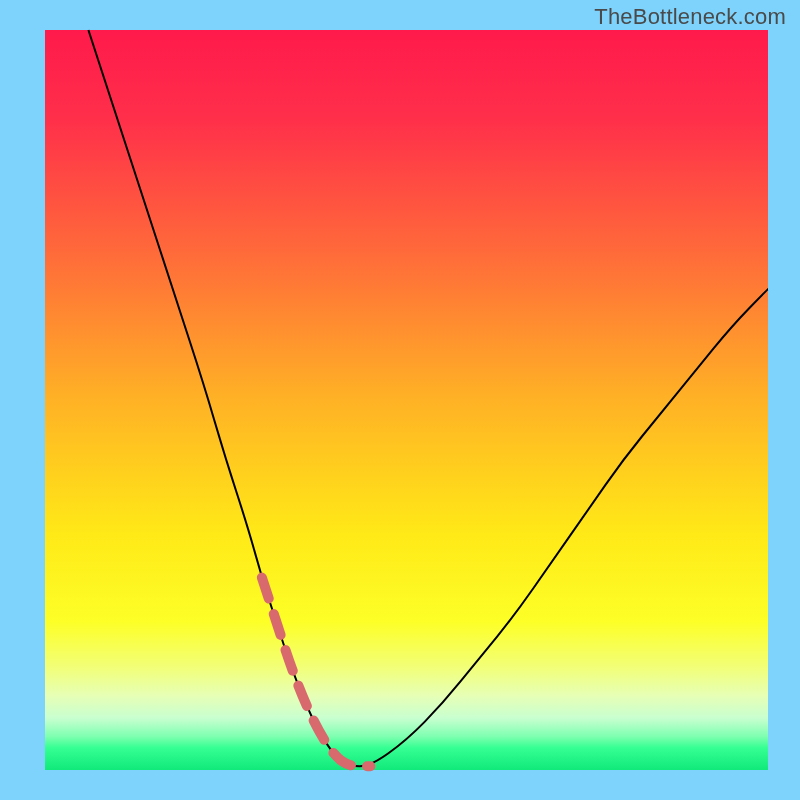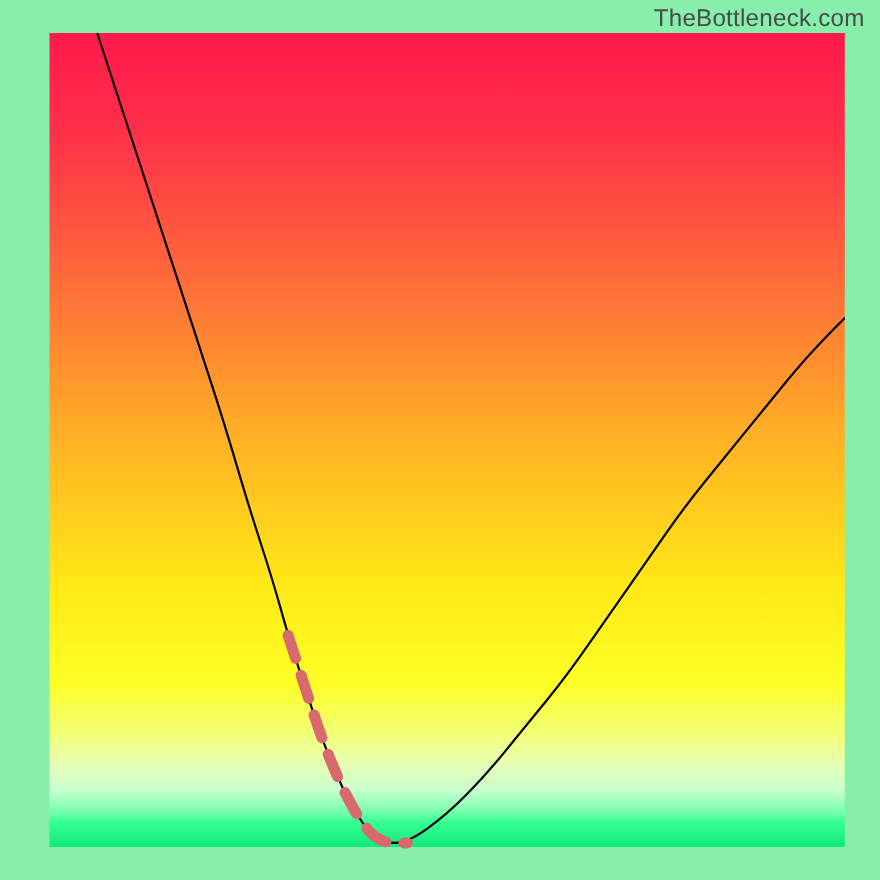--- a/index.html
+++ b/index.html
@@ -9,21 +9,21 @@
     height: 800px;
     overflow: hidden;
     background: #000;
     font-family: Arial, Helvetica, sans-serif;
   }
   .frame {
     position: absolute;
     left: 0; top: 0;
     width: 800px;
     height: 800px;
-    background: #86efac;
+    background: #7dd3fc;
   }
   .plot-area {
     position: absolute;
     left: 45px;
     top: 30px;
     width: 723px;
     height: 740px;
     
   }
   .watermark {

